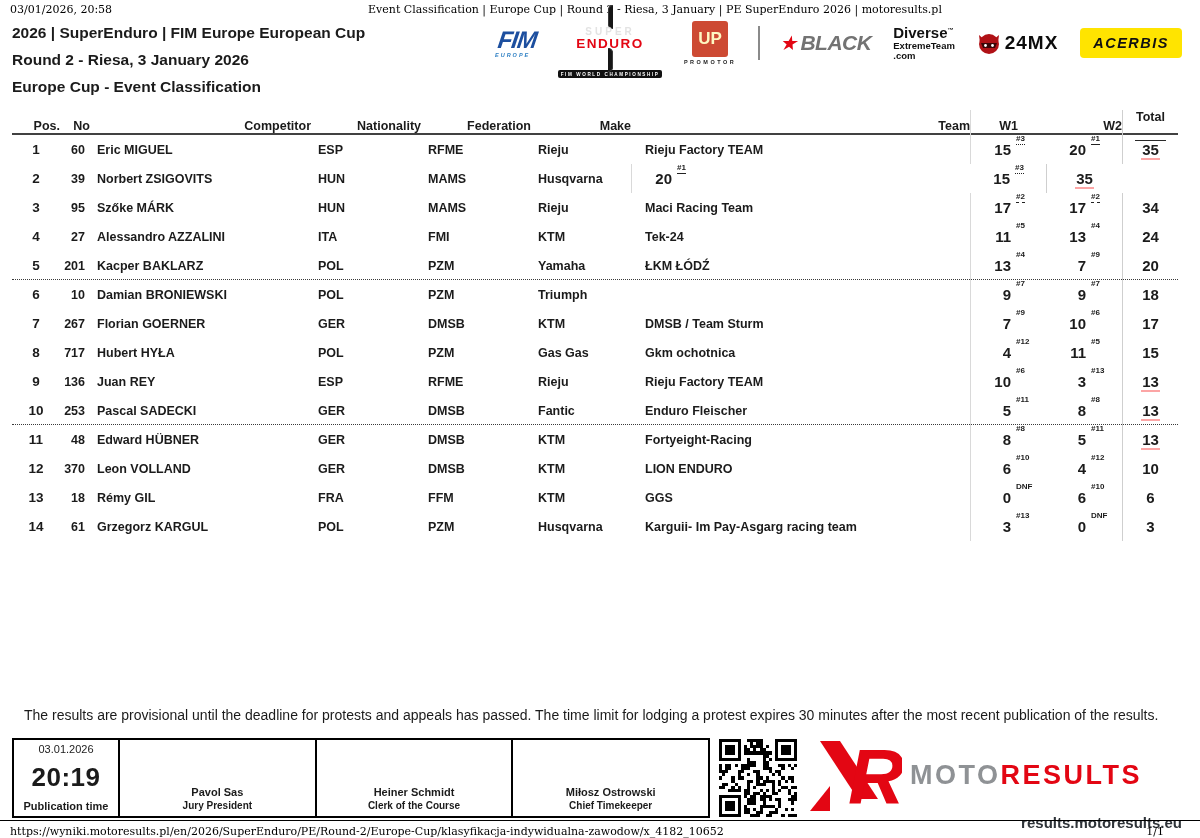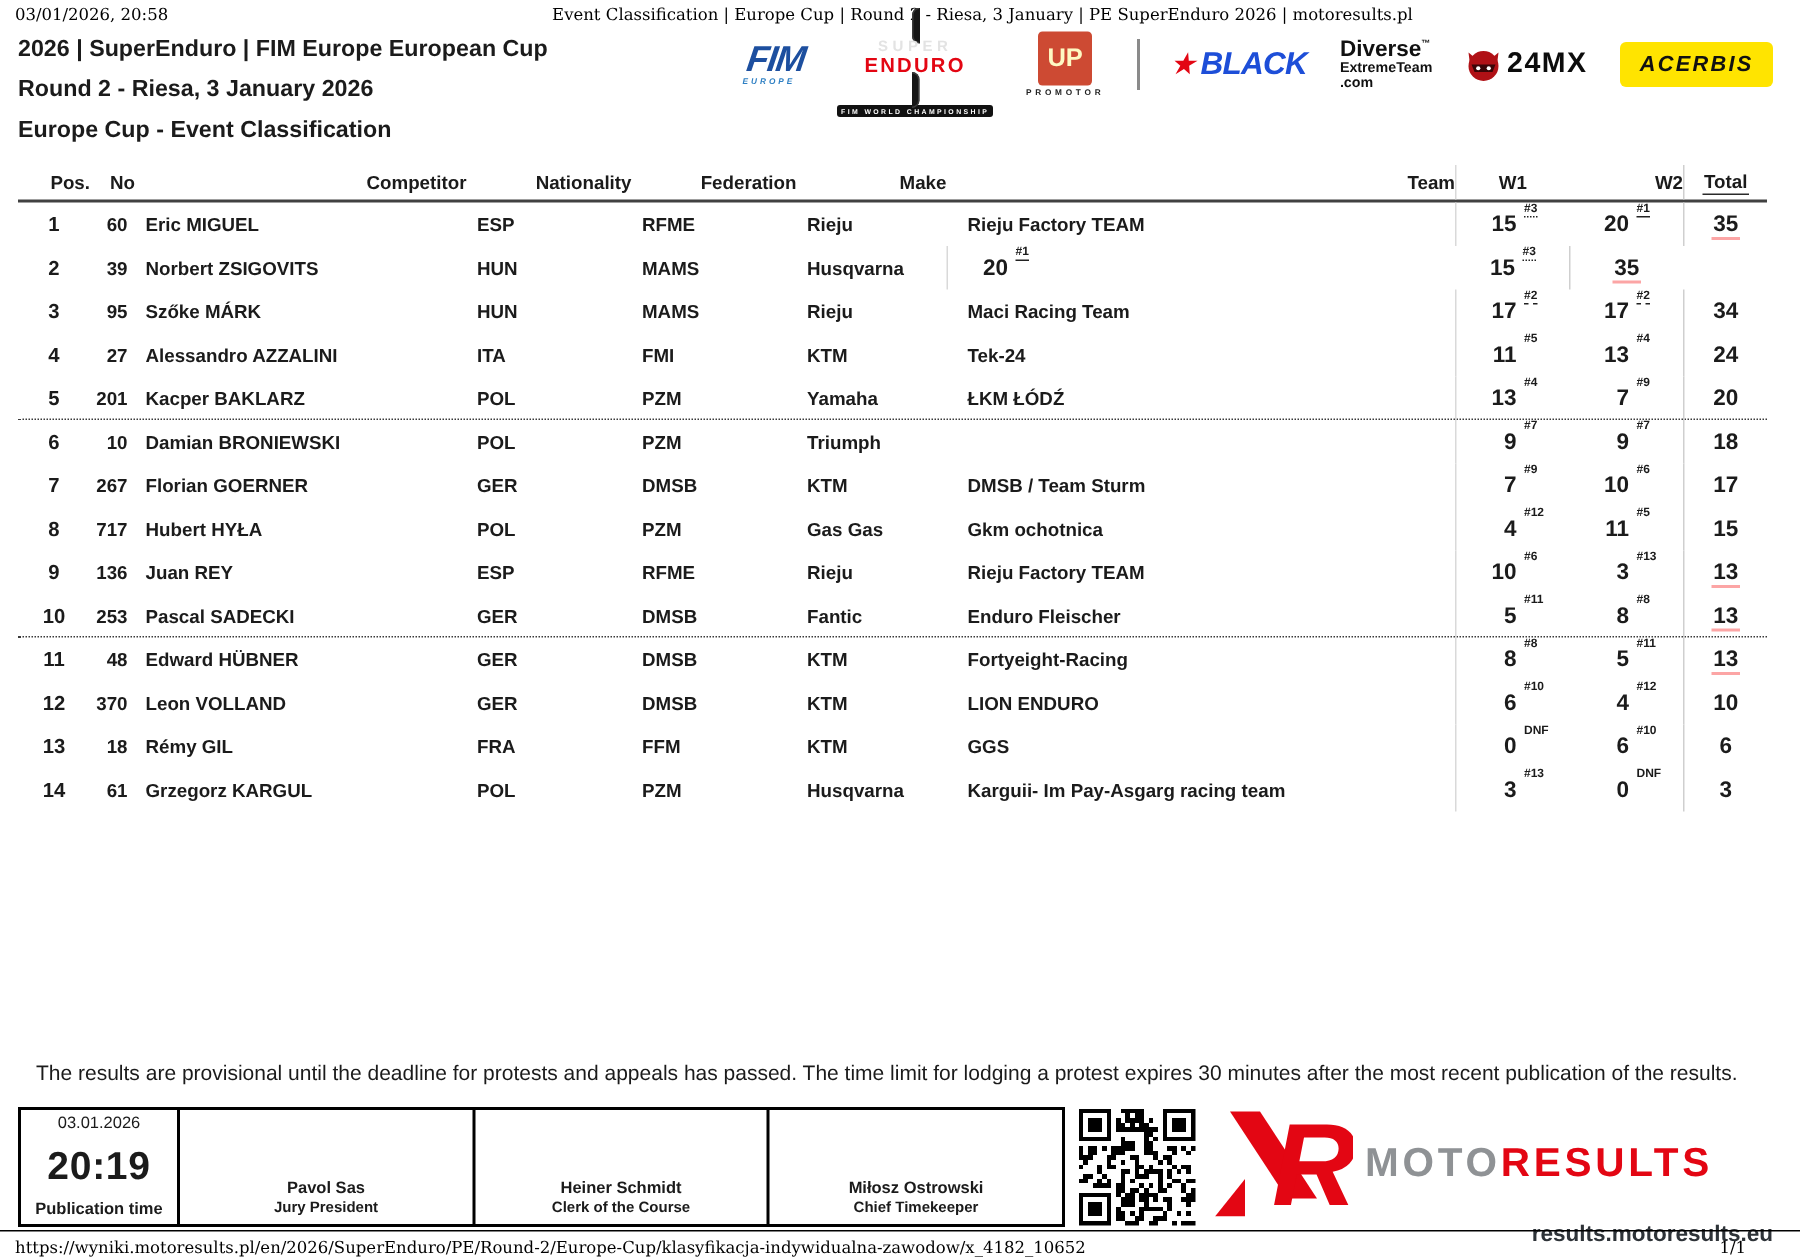--- a/index.html
+++ b/index.html
@@ -23,35 +23,35 @@
   .se-box { background:#161616; border-radius:5px; border:1px solid #3a3a3a; padding:2px 4px 3px; }
   .se-super { display:block; color:#e3e3e3; font-size:10px; font-weight:900; letter-spacing:3px; line-height:1.1; }
   .se-enduro { display:block; color:#e30613; font-size:13.5px; font-weight:900; letter-spacing:1.5px; line-height:1; }
   .se-bar { display:block; background:#111; color:#fff; font-size:4.6px; font-weight:700; letter-spacing:1.6px; padding:1.5px 0; margin-top:1.5px; border-radius:2px; }
   .lg-up { display:flex; flex-direction:column; align-items:center; }
   .up-box { width:36px; height:36px; background:#cd4a33; border-radius:3px; color:#fef9c3; font-weight:900; font-size:17px; display:flex; align-items:center; justify-content:center; }
   .up-sub { font-size:5.5px; font-weight:700; letter-spacing:2.5px; color:#222; margin-top:2px; }
   .lg-divider { width:1.5px; height:34px; background:#8a8a8a; }
   .lg-black { display:flex; align-items:center; }
   .black-star { color:#e30613; font-size:20px; transform:skewX(-14deg); margin-right:1px; line-height:1; }
-  .black-txt { font-size:21px; font-weight:900; font-style:italic; letter-spacing:-0.5px; color:#1d4ed8; }
+  .black-txt { font-size:21px; font-weight:900; font-style:italic; letter-spacing:-0.5px; color:#737373; }
   .lg-diverse { line-height:1.05; color:#111; }
   .dv-1 { font-size:15px; font-weight:900; }
   .dv-tm { font-size:6px; vertical-align:super; font-weight:700; }
   .dv-2 { font-size:9.5px; font-weight:600; }
   .dv-3 { font-size:9.5px; font-weight:600; }
   .lg-24mx { display:flex; align-items:center; gap:4px; }
   .mx-txt { font-size:19px; font-weight:900; letter-spacing:1px; color:#0c0c0c; }
   .lg-acerbis { background:#ffe400; border-radius:4px; padding:6px 13px; }
   .ac-txt { font-size:14.5px; font-weight:900; font-style:italic; letter-spacing:1.5px; color:#111; }
 
   
   .table { position:absolute; top:110px; left:12px; width:1166px; --cols:48px 30px 221px 110px 110px 100px 339px 76px 76px 56px; }
   .thead { display:grid; grid-template-columns:var(--cols); height:25px; align-items:center; font-size:12.5px; font-weight:700; border-bottom:2.5px solid #414141; text-align:right; }
-  .thead .h-total span { display:inline-block; border-bottom:1.5px solid #2a2a2a; padding:0 1px 1px; }
+  .thead .h-total span { display:inline-block; border-bottom:1.5px solid #2a2a2a; padding:0 1px 16px; }
   .trow { display:grid; grid-template-columns:var(--cols); height:29px; align-items:center; font-size:12.5px; font-weight:700; }
   .trow.sep { border-bottom:1.2px dotted #3a3a3a; }
   .c-pos { text-align:center; font-size:13.5px; }
   .c-no { text-align:right; padding-right:5px; }
   .c-comp,.c-nat,.c-fed,.c-make { padding-left:7px; }
   .c-team { padding-left:14px; }
   .c-w { display:flex; align-items:baseline; }
   .thead > :nth-child(8), .c-w1 { border-left:1px solid #d9d9d9; }
   .thead > :nth-child(10), .c-total { border-left:1px solid #cfcfcf; }
   .thead > :nth-child(8), .thead > :nth-child(10) { height:100%; display:flex; align-items:center; justify-content:center; }

